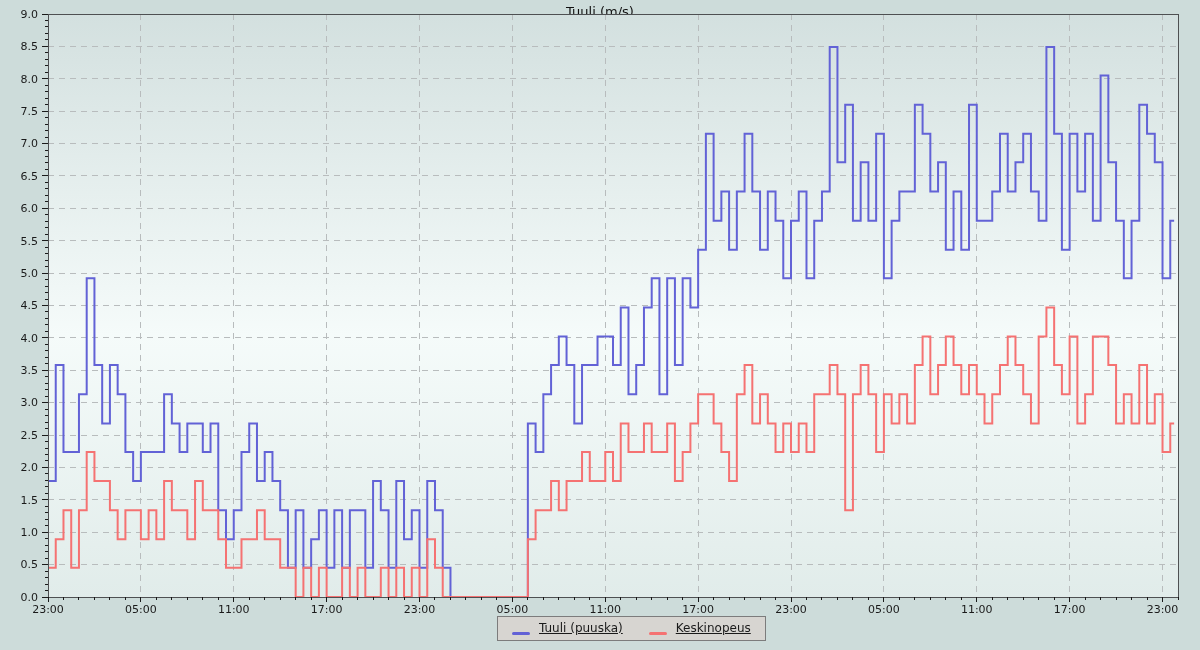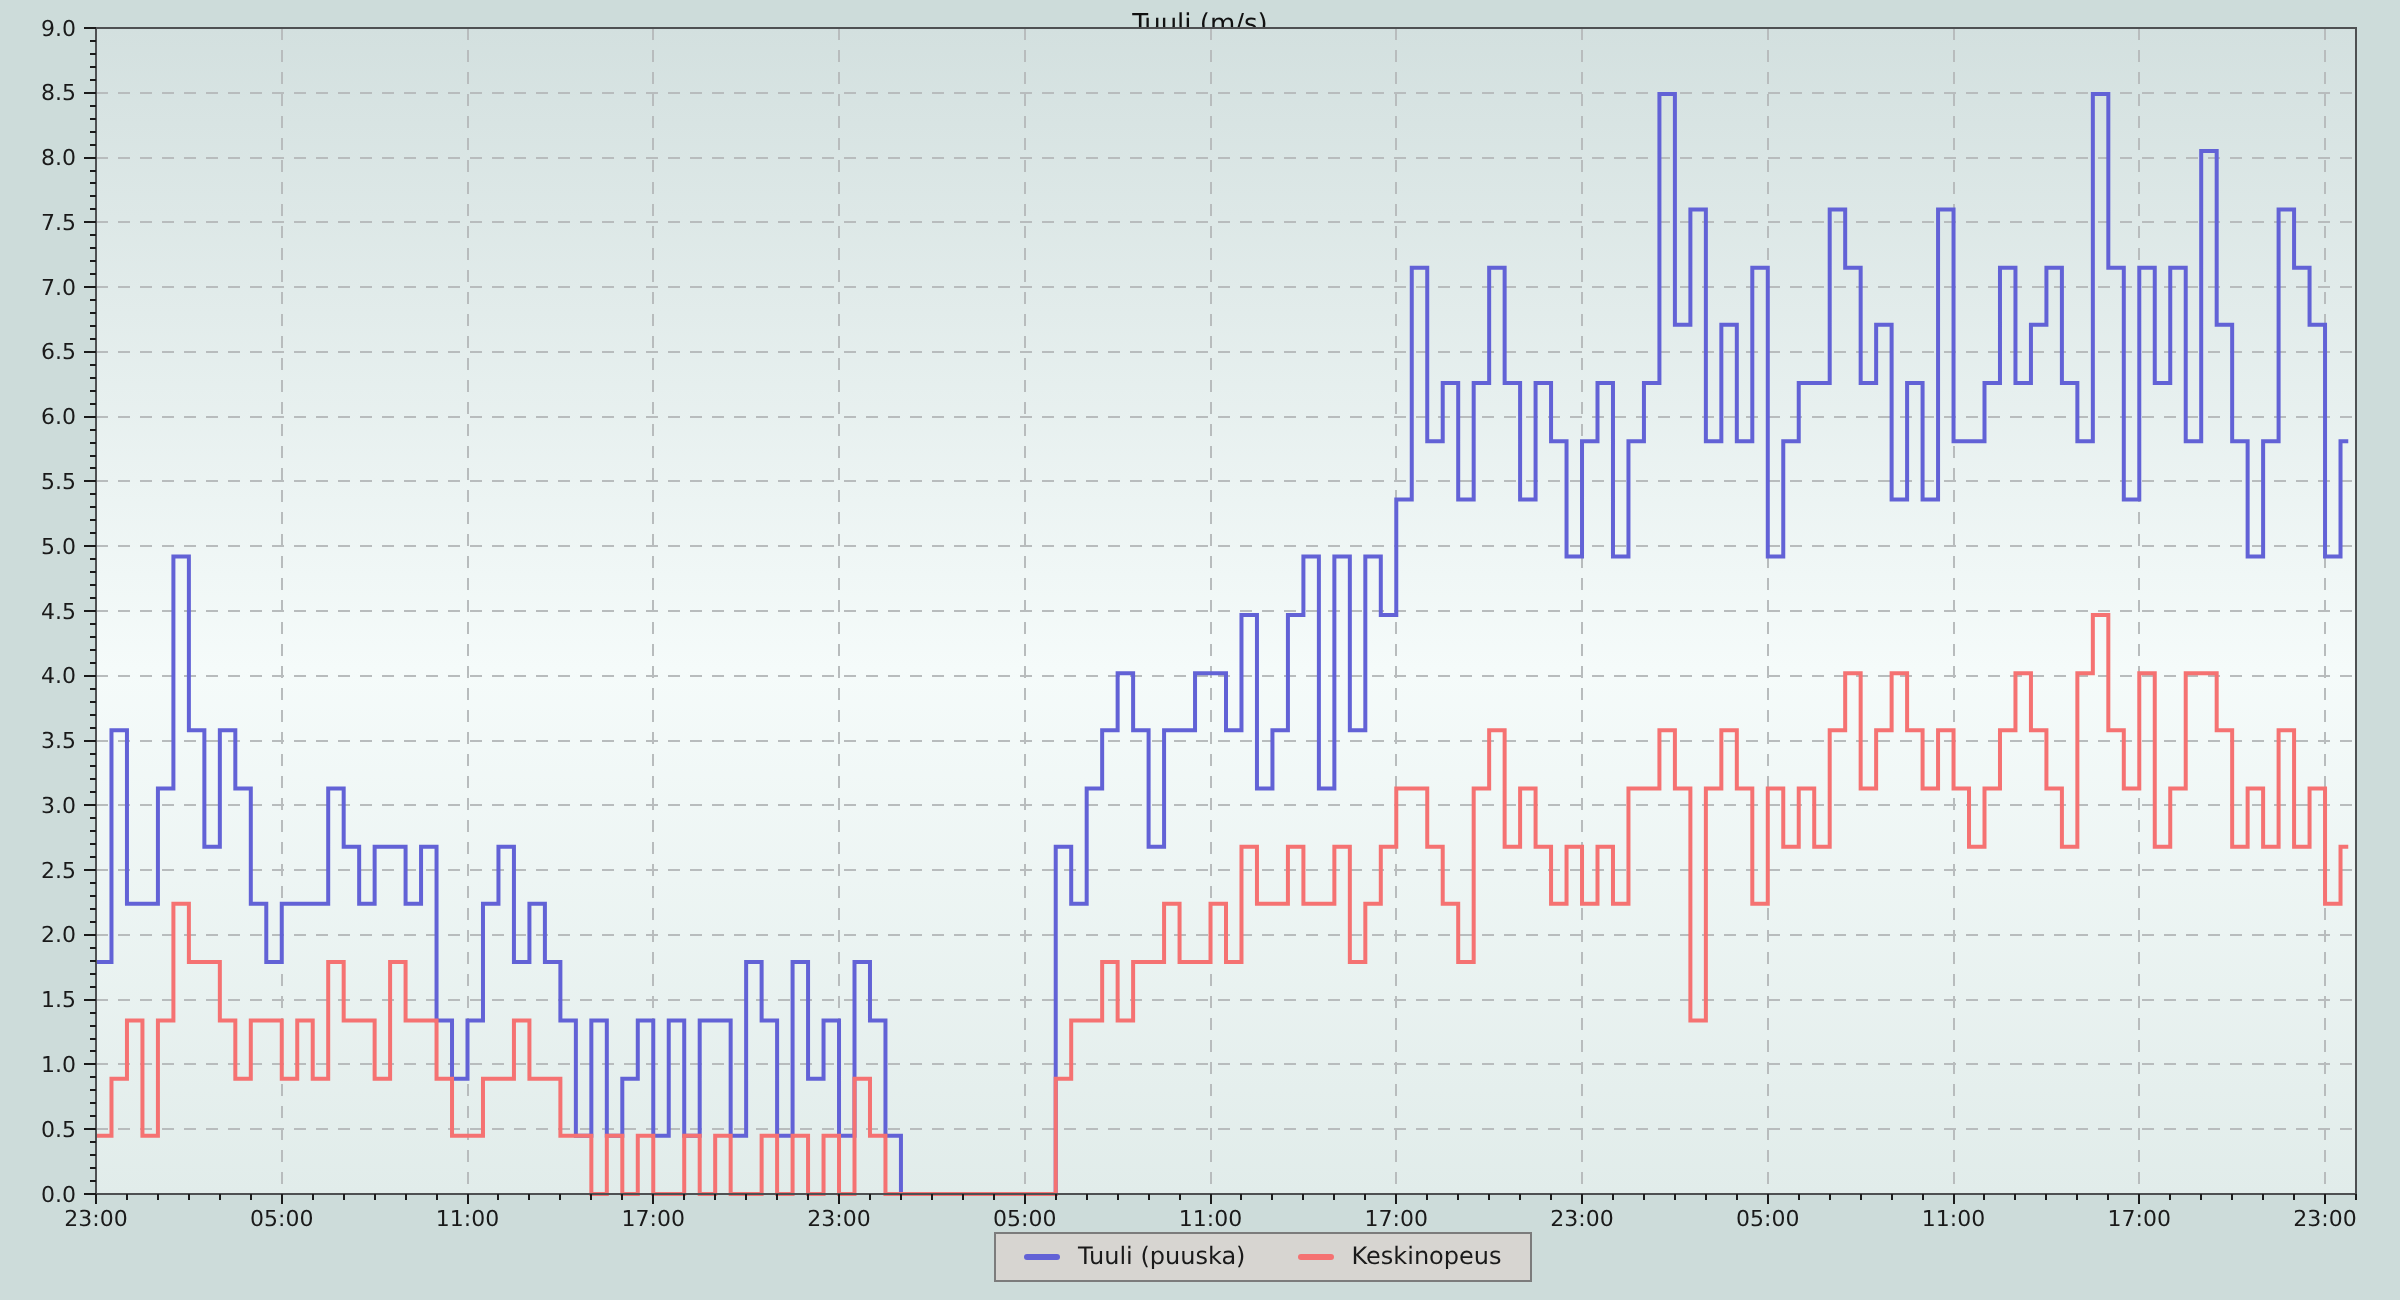--- a/index.html
+++ b/index.html
@@ -18,21 +18,21 @@
     display:inline-flex;
     align-items:center;
     gap:26px;
     padding:4px 14px 5px 14px;
     border:1px solid #7c7c7c;
     background:#d7d5d1;
     font-size:12px;
     color:#1a1a1a;
     white-space:nowrap;
   }
-  .legend-item{display:inline-flex;align-items:center;gap:9px;}
+  .legend-item{display:inline-flex;align-items:flex-end;gap:9px;text-decoration:underline;}
   .legend-swatch{display:inline-block;width:18px;height:3px;border-radius:2px;}
 </style>
 </head>
 <body style="background: rgb(205, 220, 218);">
 
 <div id="chart-wrap">
   <svg id="plot-svg" width="1200" height="650" viewBox="0 0 1200 650">
     <defs>
       <linearGradient id="plotbg" x1="0" y1="0" x2="0" y2="1">
         <stop offset="0%" id="bg-stop-top" stop-color="#d3e0df"></stop>

